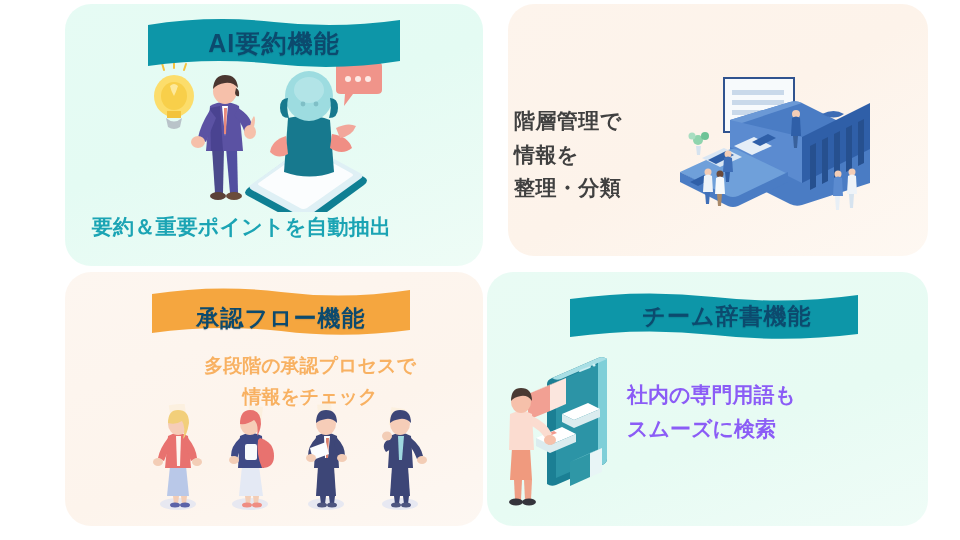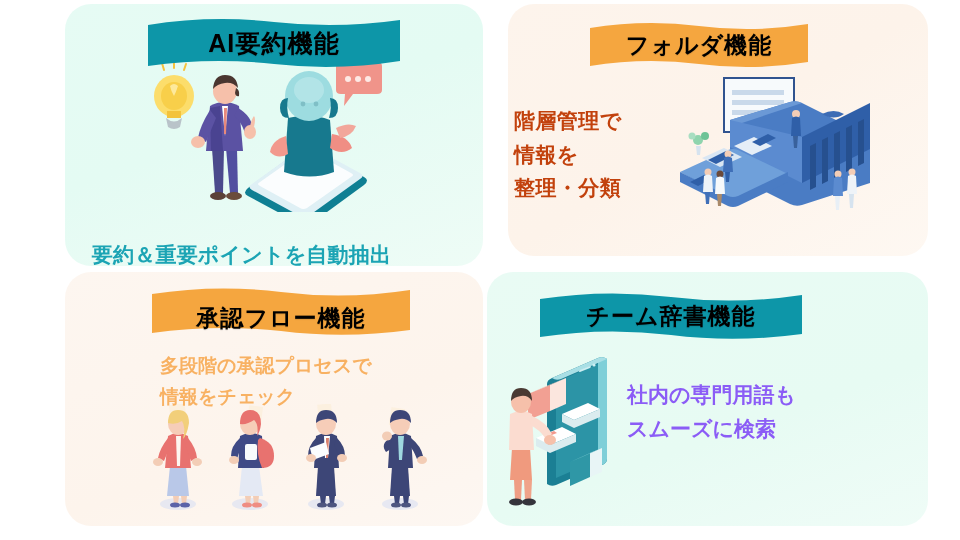--- a/index.html
+++ b/index.html
@@ -20,38 +20,38 @@
 
   #panel-ai{left:65px;top:4px;width:418px;height:262px;}
   #panel-folder{left:508px;top:4px;width:420px;height:252px;}
   #panel-approval{left:65px;top:272px;width:418px;height:254px;}
   #panel-dict{left:487px;top:272px;width:441px;height:254px;}
 
   
   .ribbon{position:absolute;display:flex;align-items:center;justify-content:center;}
   .ribbon svg{position:absolute;inset:0;width:100%;height:100%;}
   .ribbon .rib-label{
-    position:relative;z-index:2;color:#000000;font-weight:bold;
+    position:relative;z-index:2;color:#0c4a6e;font-weight:bold;
     letter-spacing:.045em;white-space:nowrap;
     text-shadow:0 1px 1px rgba(0,0,0,.10);
   }
   #ribbon-ai{left:148px;top:18px;width:252px;height:50px;}
   #ribbon-ai .rib-label{font-size:25px;}
   #ribbon-folder{left:590px;top:22px;width:218px;height:46px;}
   #ribbon-folder .rib-label{font-size:23px;}
   #ribbon-approval{left:152px;top:288px;width:258px;height:48px;}
   #ribbon-approval .rib-label{font-size:23px;margin-top:12px;}
-  #ribbon-dict{left:540px;top:292px;width:262px;height:48px;}
+  #ribbon-dict{left:570px;top:292px;width:262px;height:48px;padding-left:26px;}
   #ribbon-dict .rib-label{font-size:23px;}
 
   
   .caption{position:absolute;font-weight:bold;line-height:1.45;white-space:pre-line;}
-  #cap-ai{left:0;top:212px;width:483px;text-align:center;font-size:21px;color:#1ba4b4;letter-spacing:.01em;margin-top:28px;}
-  #cap-folder{left:514px;top:104px;width:200px;font-size:21px;color:#c2410c;line-height:1.6;letter-spacing:.02em;}
-  #cap-approval{left:160px;top:350px;width:300px;font-size:19px;color:#f8b162;line-height:1.65;}
+  #cap-ai{left:0;top:212px;width:483px;text-align:center;font-size:21px;color:#1ba4b4;letter-spacing:.01em;}
+  #cap-folder{left:514px;top:104px;width:200px;font-size:21px;color:#404040;line-height:1.6;letter-spacing:.02em;}
+  #cap-approval{left:160px;top:350px;width:300px;font-size:19px;color:#f8b162;line-height:1.65;text-align:center;}
   #cap-dict{left:627px;top:378px;width:260px;font-size:21px;color:#8b5cf6;line-height:1.6;}
 
   
   .art{position:absolute;}
   #art-ai{left:140px;top:62px;width:250px;height:150px;}
   #art-folder{left:672px;top:76px;width:250px;height:138px;}
   #art-approval{left:148px;top:404px;width:290px;height:112px;}
   #art-dict{left:498px;top:352px;width:140px;height:168px;}
   .art svg{display:block;width:100%;height:100%;}
 </style>
@@ -207,26 +207,20 @@
         <ellipse cx="166" cy="98" rx="3.5" ry="3.5" fill="#f3cdb6"></ellipse>
         <path d="M162 102 q4 -3 8 0 l1 18 h-10 z" fill="#5b8bd0"></path>
         <path d="M163 120 l1 14 h3 l1 -14 z" fill="#e8eff6"></path>
         <ellipse cx="180" cy="96" rx="3.5" ry="3.5" fill="#f3cdb6"></ellipse>
         <path d="M176 100 q4 -3 8 0 l1 18 h-10 z" fill="#eef3f8"></path>
         <path d="M177 118 l1 14 h3 l1 -14 z" fill="#d6e3ef"></path>
       </g>
     </svg>
   </div>
 
-  <div class="ribbon" id="ribbon-folder">
-    <svg viewBox="0 0 218 46" preserveAspectRatio="none" xmlns="http://www.w3.org/2000/svg">
-      <path d="M0 6 Q55 -3 109 4 Q163 11 218 2 L218 40 Q163 49 109 42 Q55 35 0 44 Z" fill="#f5a63f"></path>
-    </svg>
-    <span class="rib-label">フォルダ機能</span>
-  </div>
 
   <div class="caption" id="cap-folder">階層管理で
 情報を
 整理・分類</div>
 
   <div class="panel cream-soft" id="panel-approval"></div>
 
   <div class="art" id="art-approval">
     <svg viewBox="0 0 290 112" xmlns="http://www.w3.org/2000/svg">
 

